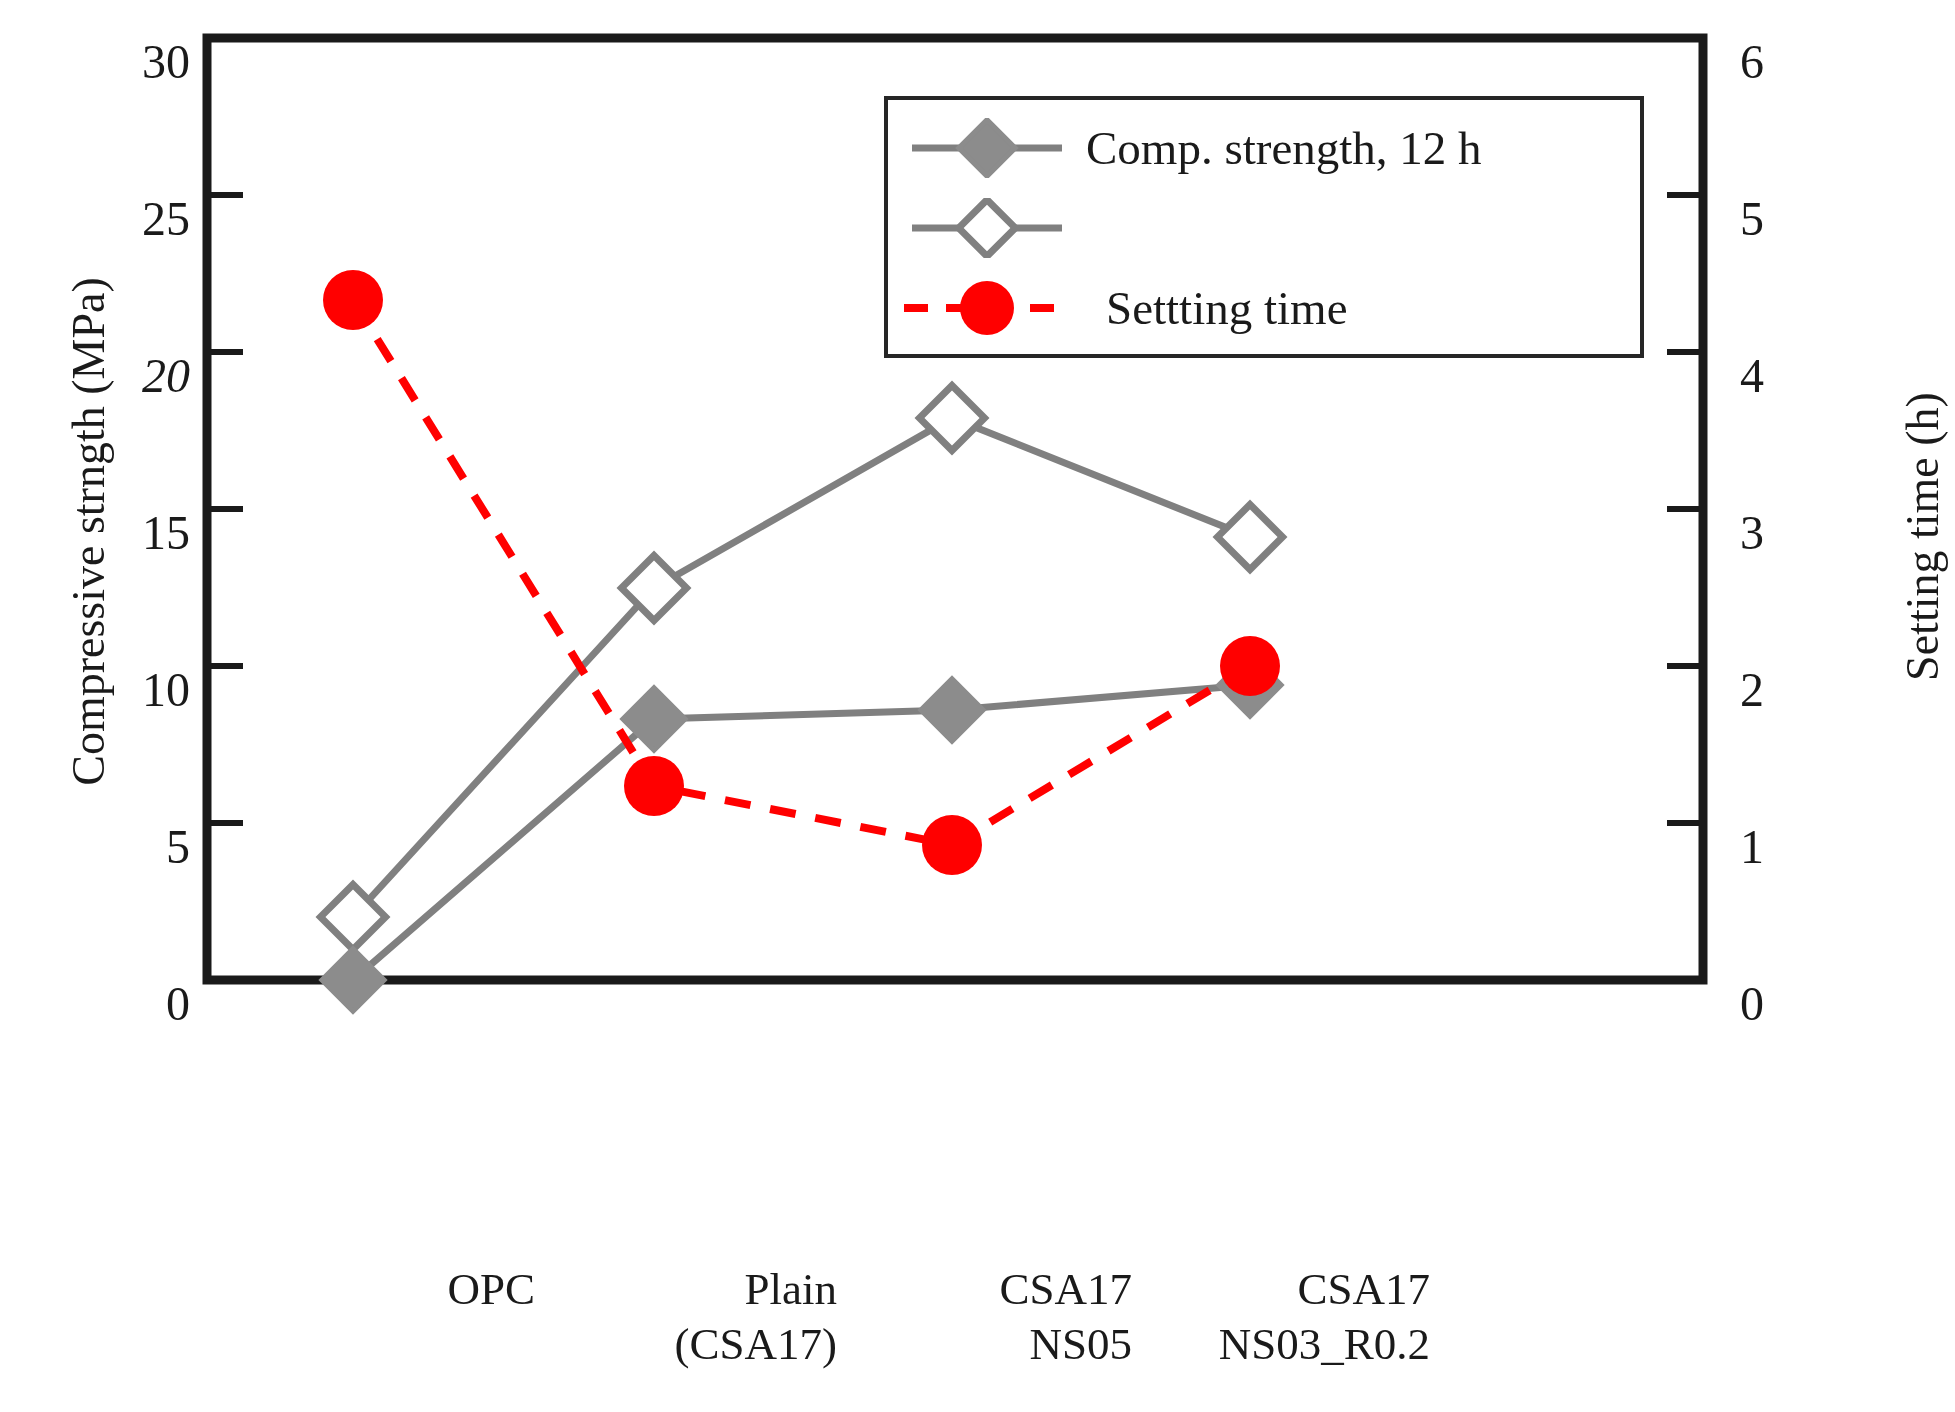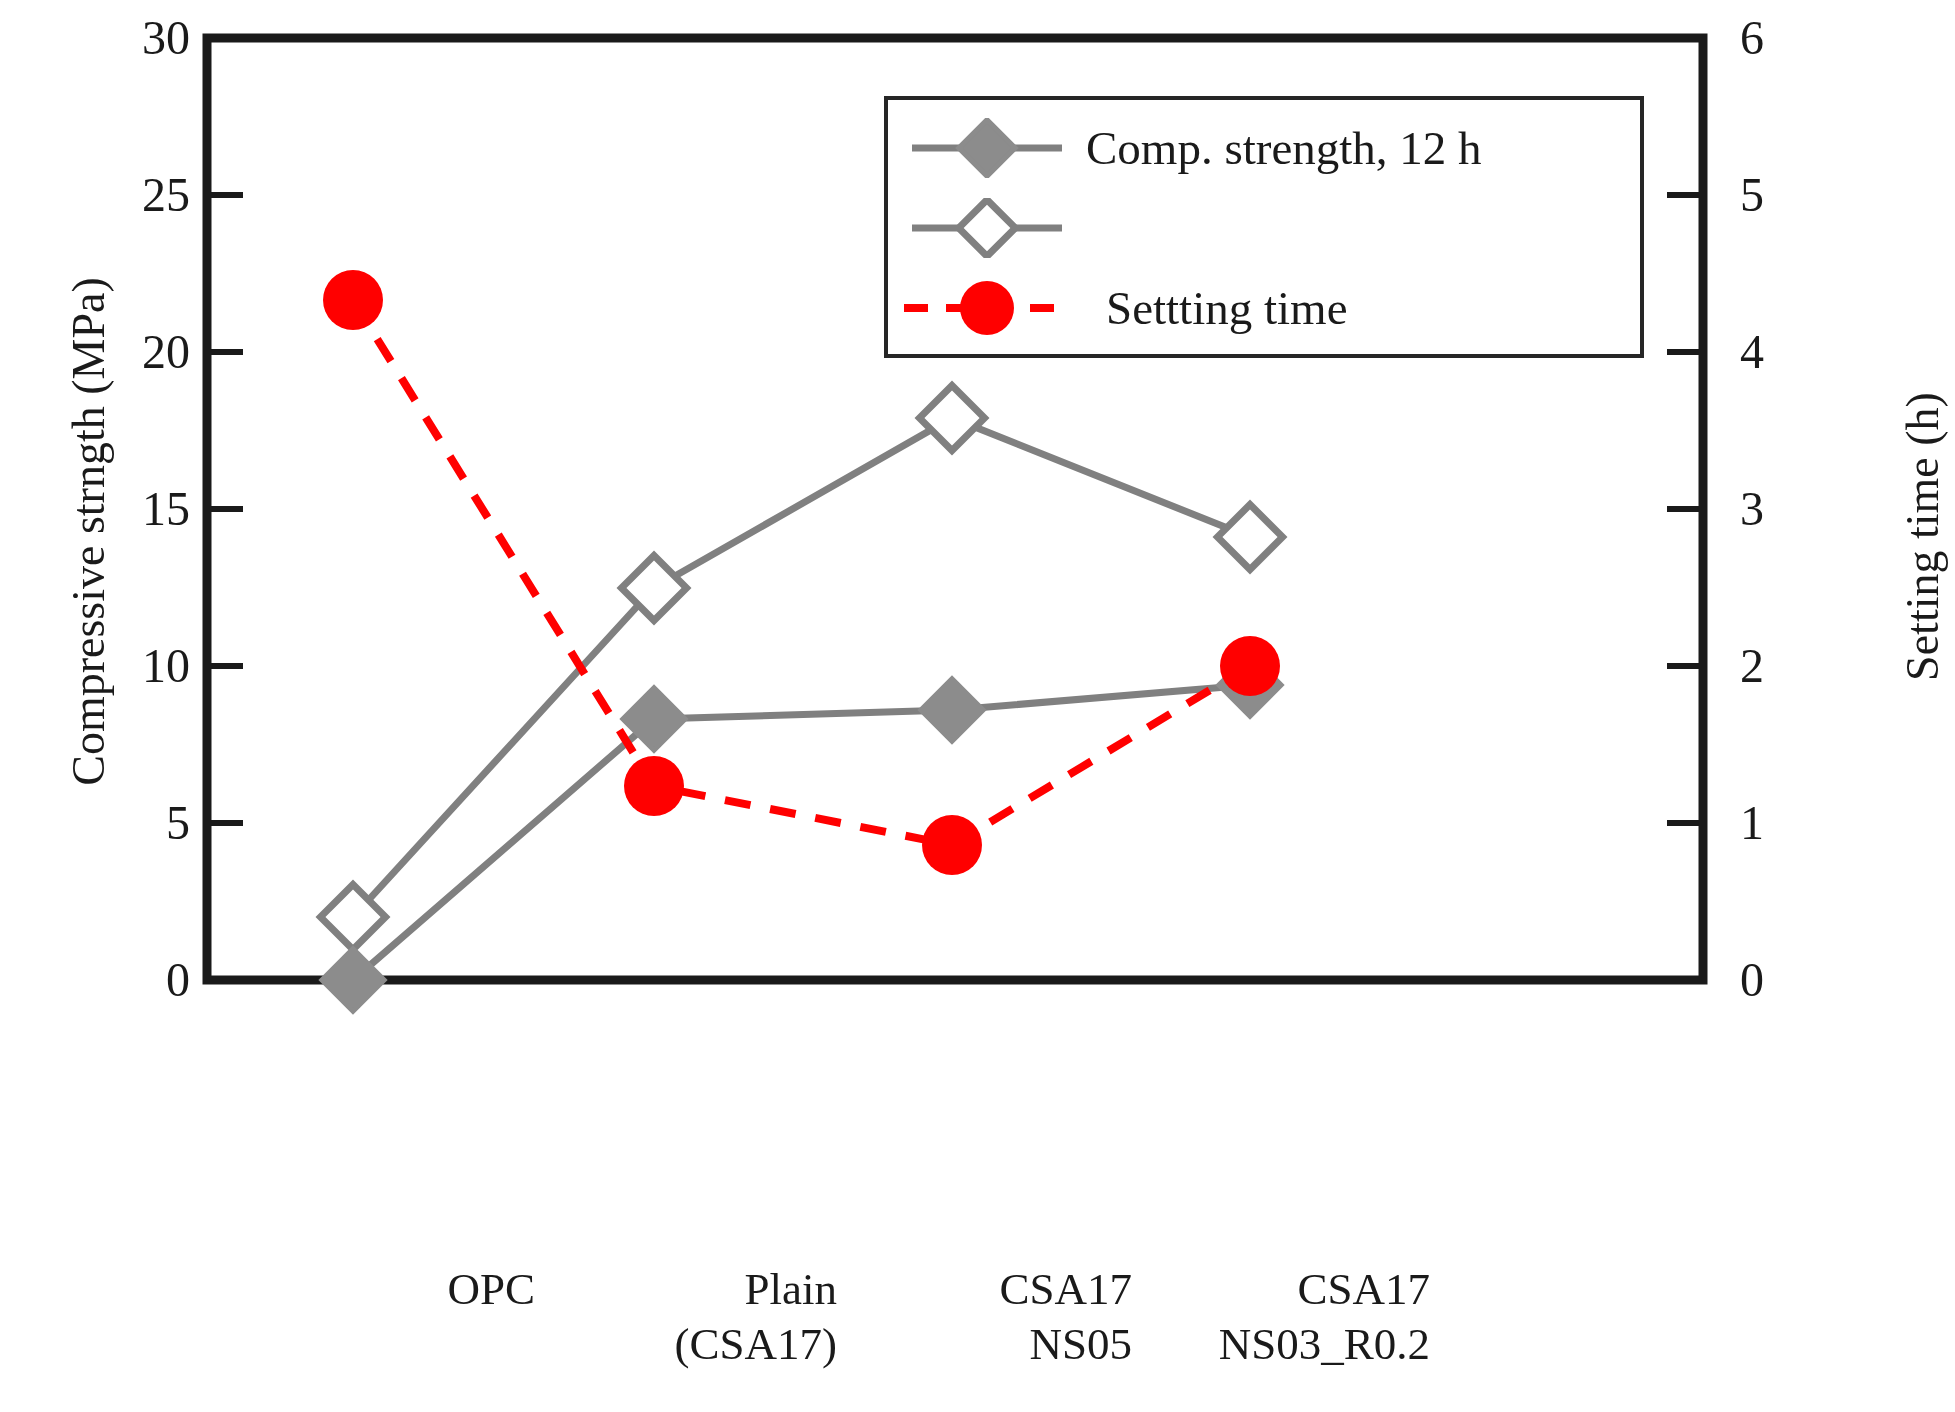--- a/index.html
+++ b/index.html
@@ -43,20 +43,21 @@
     text-align: center;
     transform: rotate(-90deg);
   }
 
   
   .tick-label {
     position: absolute;
     font-size: 48px;
     color: #1a1a1a;
     white-space: nowrap;
+    margin-top: 24px;
   }
   .tick-left  { right: 1765px; text-align: right; width: 120px; }
   .tick-right { left: 1740px;  text-align: left;  width: 120px; }
 
   
   .cat-label {
     position: absolute;
     top: 1262px;
     width: 360px;
     text-align: right;
@@ -114,21 +115,21 @@
 <body>
 
 <div id="figure">
 
   <div class="axis-title" id="ylabel-left">Compressive strngth (MPa)</div>
 
   <div class="axis-title" id="ylabel-right">Setting time (h)</div>
 
   <div class="tick-label tick-left" style="top:10px;">30</div>
   <div class="tick-label tick-left" style="top:167px;">25</div>
-  <div class="tick-label tick-left" style="top:324px;">20</div>
+  <div class="tick-label tick-left" style="top:324px;font-style:italic;">20</div>
   <div class="tick-label tick-left" style="top:481px;">15</div>
   <div class="tick-label tick-left" style="top:638px;font-family:Liberation Serif, serif;">10</div>
   <div class="tick-label tick-left" style="top:795px;">5</div>
   <div class="tick-label tick-left" style="top:952px;">0</div>
 
   <div class="tick-label tick-right" style="top:10px;">6</div>
   <div class="tick-label tick-right" style="top:167px;">5</div>
   <div class="tick-label tick-right" style="top:324px;">4</div>
   <div class="tick-label tick-right" style="top:481px;">3</div>
   <div class="tick-label tick-right" style="top:638px;">2</div>

